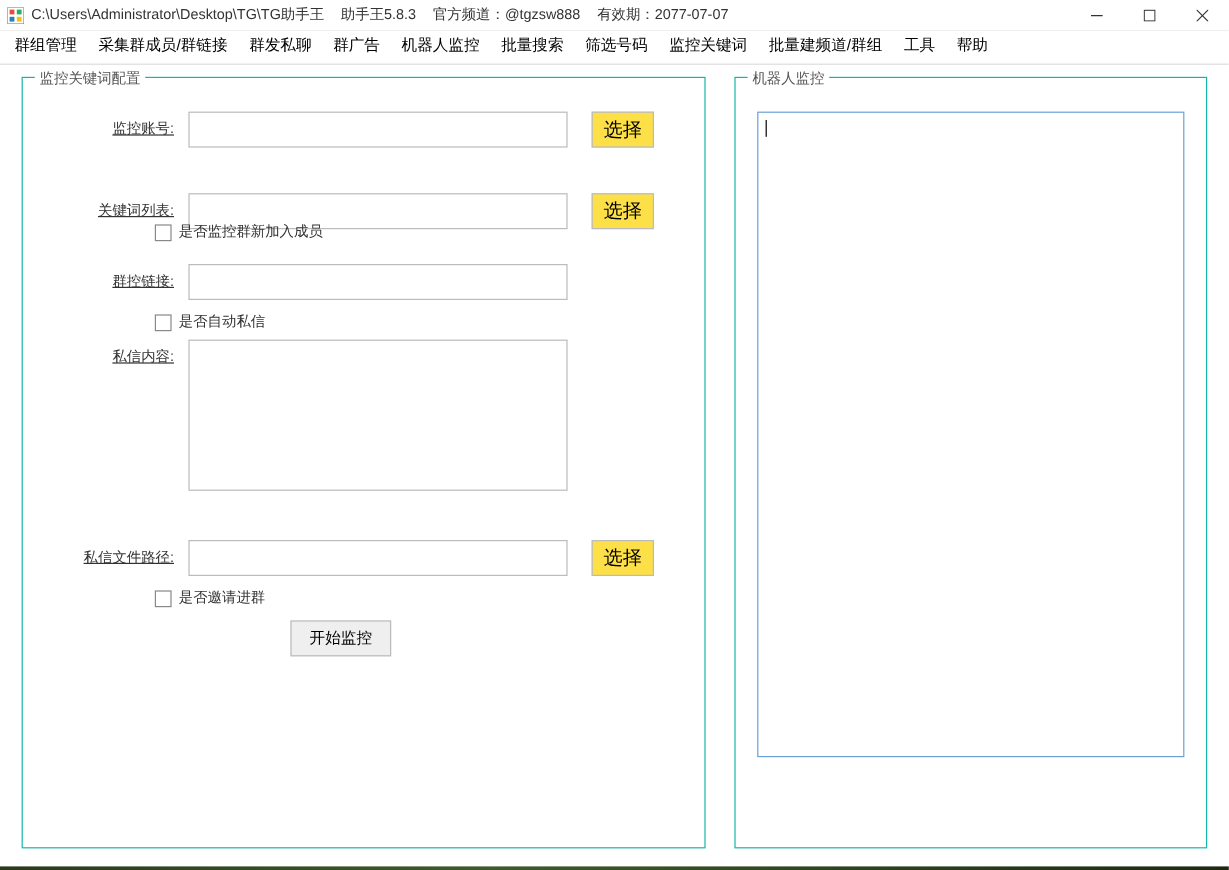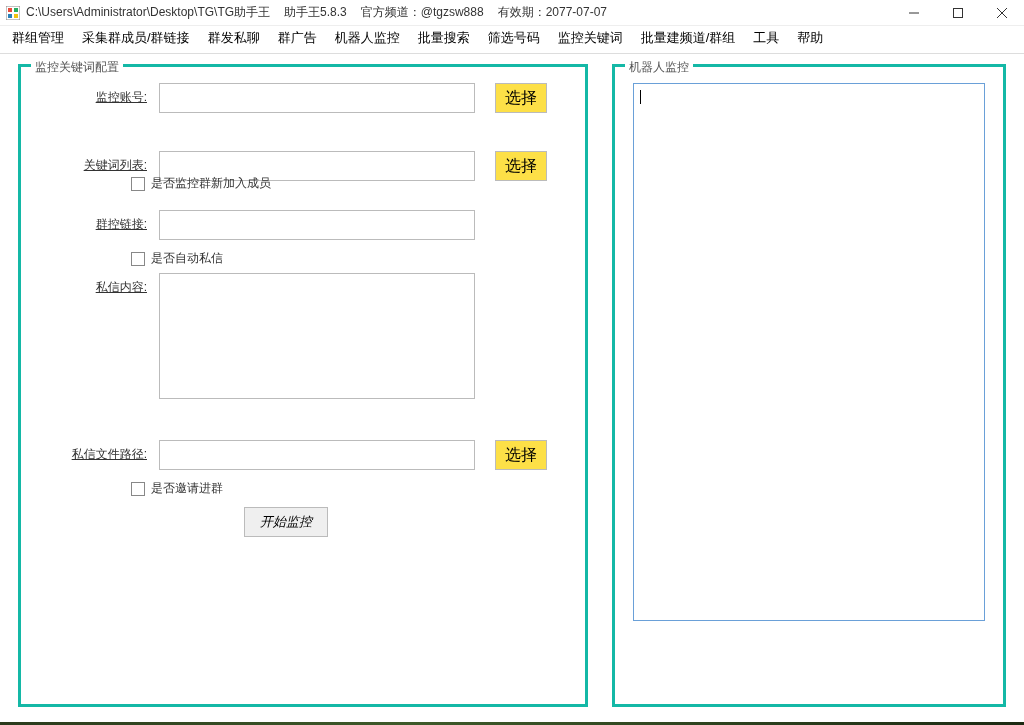--- a/index.html
+++ b/index.html
@@ -54,23 +54,23 @@
     padding: 3px 2px;
     white-space: nowrap;
   }
   .content {
     display: flex;
     height: calc(725px - 26px - 28px);
     padding: 10px 18px 18px 18px;
     gap: 24px;
   }
   .groupbox {
-    border: 3px solid #14b8a6;
+    border: 1px solid #14b8a6;
     position: relative;
-    padding: 16px 18px 18px 18px;
+    padding: 28px 18px 18px 18px;
   }
   .groupbox .legend {
     position: absolute;
     top: -8px;
     left: 10px;
     background: #fff;
     padding: 0 4px;
     color: #555;
     font-size: 12px;
   }
@@ -140,21 +140,20 @@
     width: 14px; height: 14px;
     border: 1px solid #888;
     background: #fff;
     display: inline-block;
   }
   .startbtn-row {
     display: flex;
     justify-content: flex-start;
     margin-left: 205px;
     margin-top: 10px;
-    font-style: italic;
   }
   .startbtn {
     width: 84px; height: 30px;
     background: #efefef;
     border: 1px solid #bbb;
     font-size: 13px;
     display: flex; align-items: center; justify-content: center;
   }
   .preview-box {
     width: 100%;

